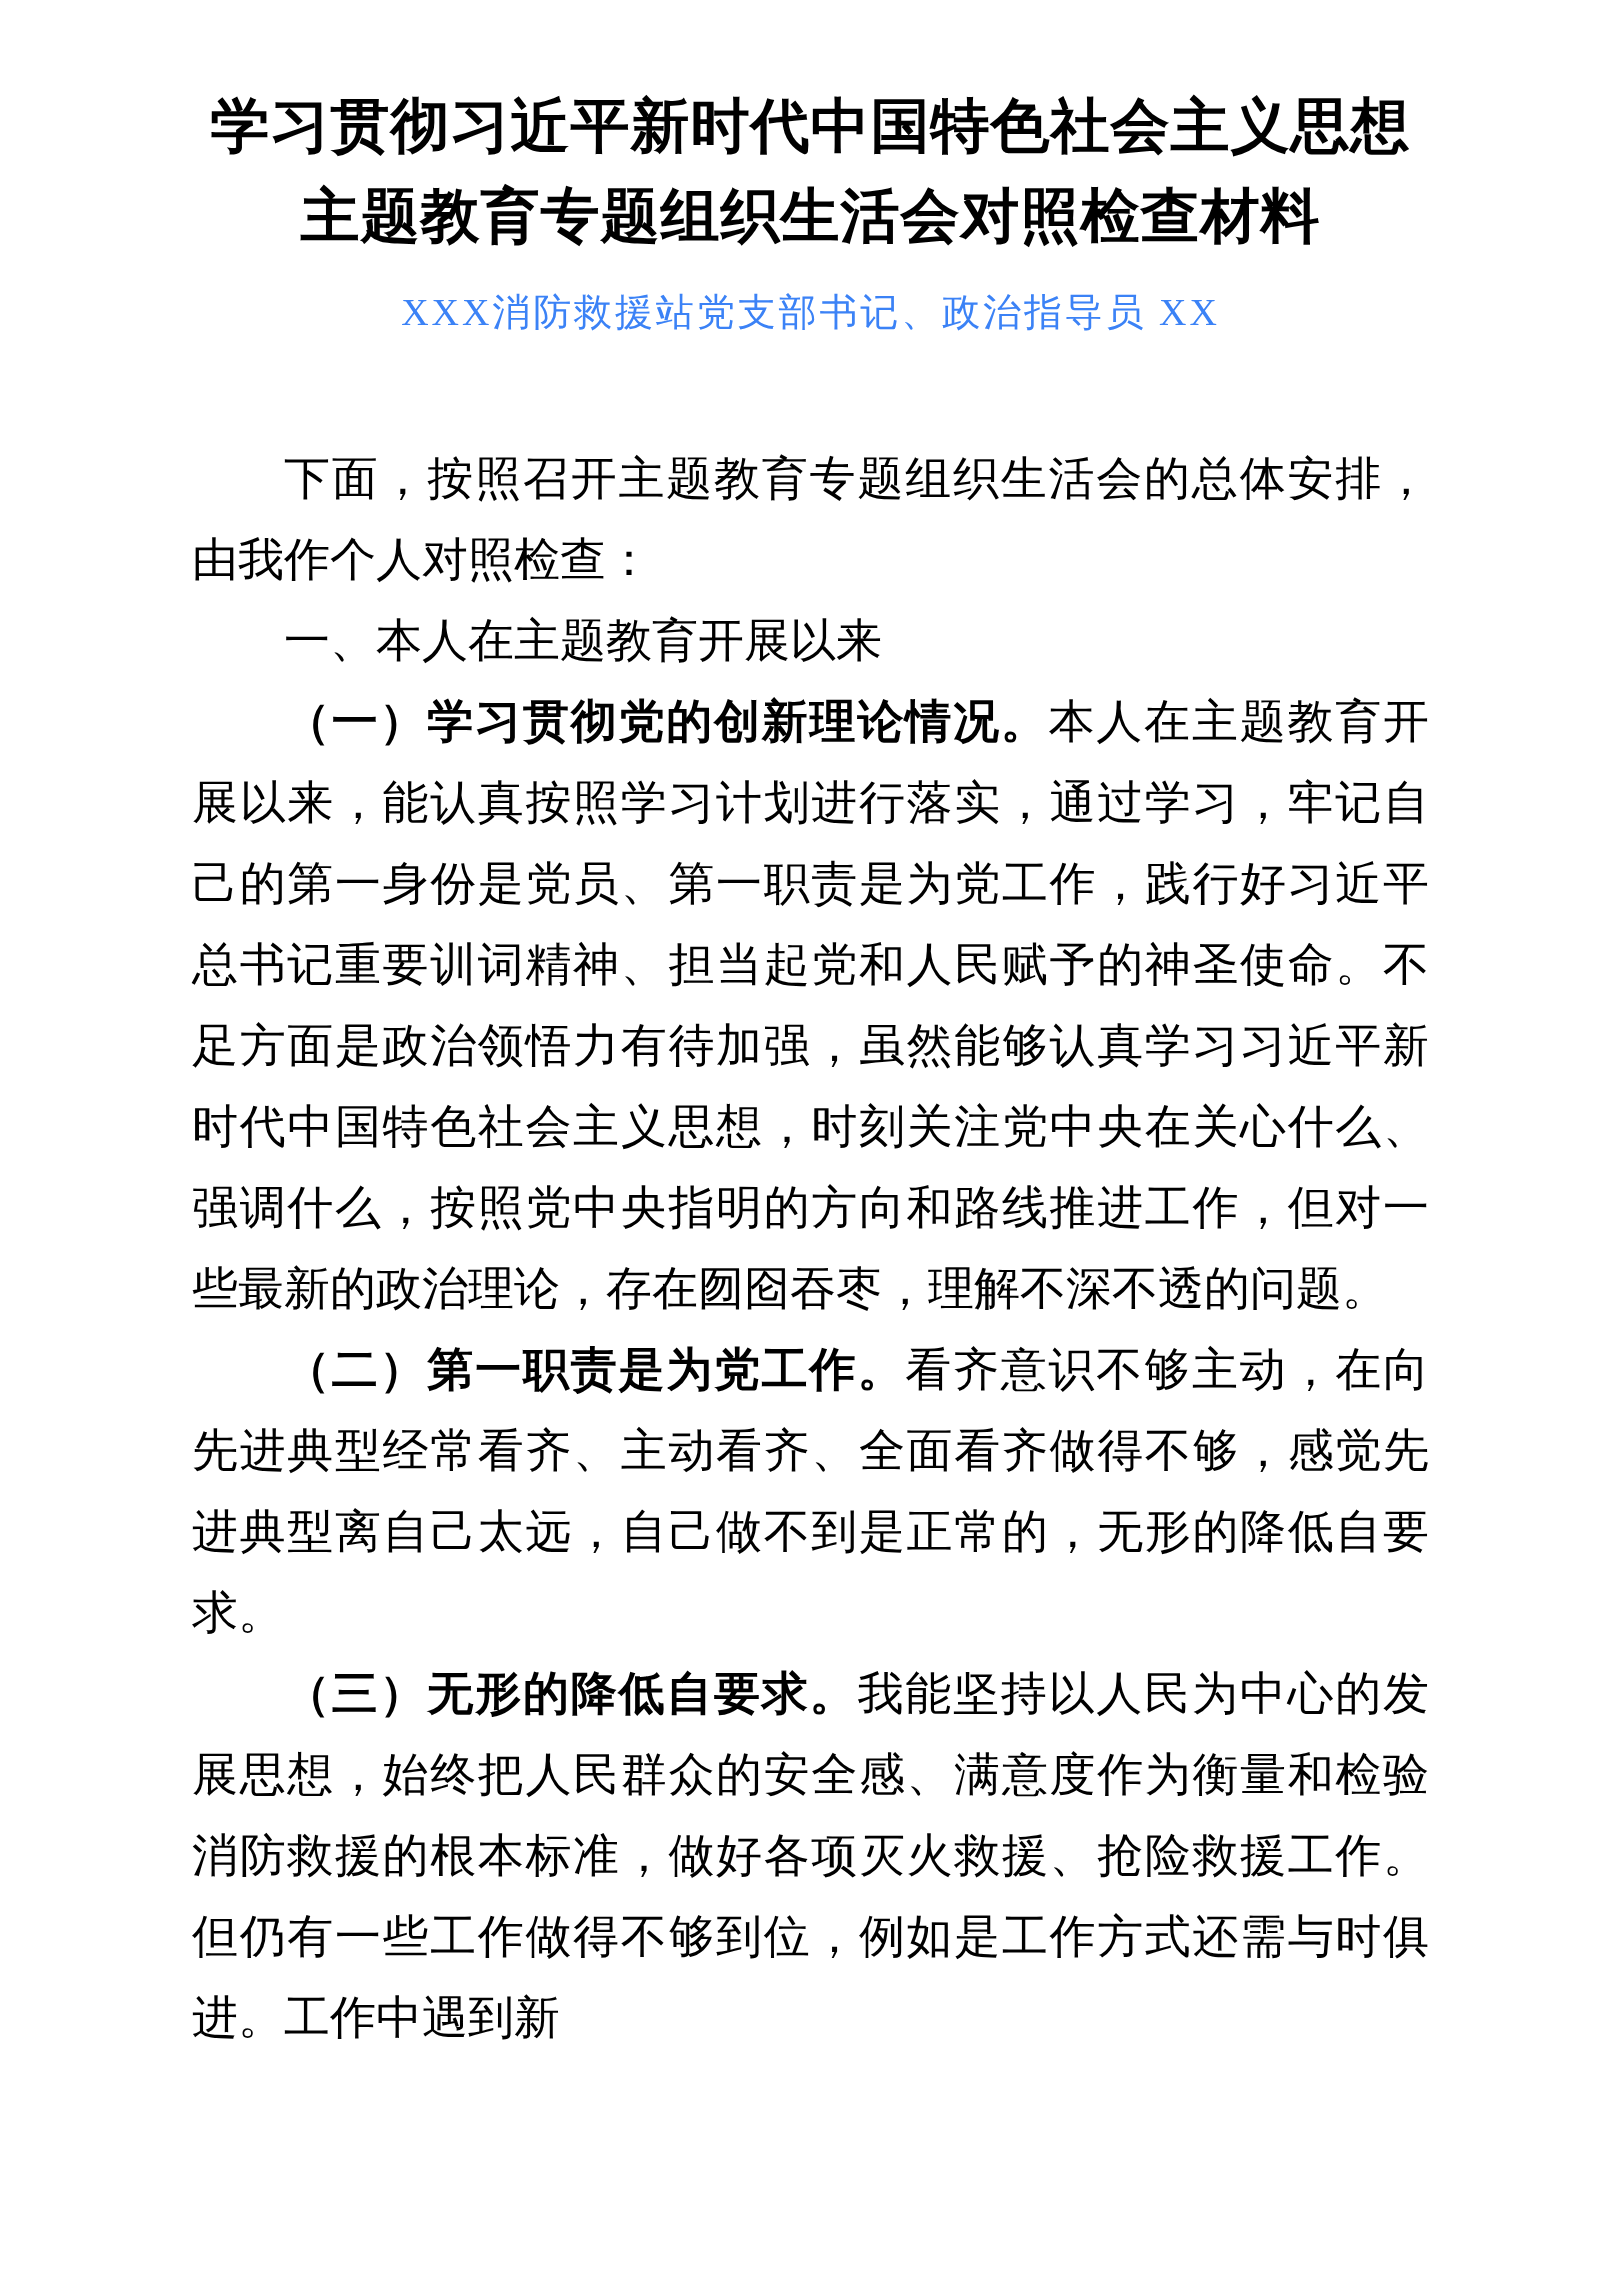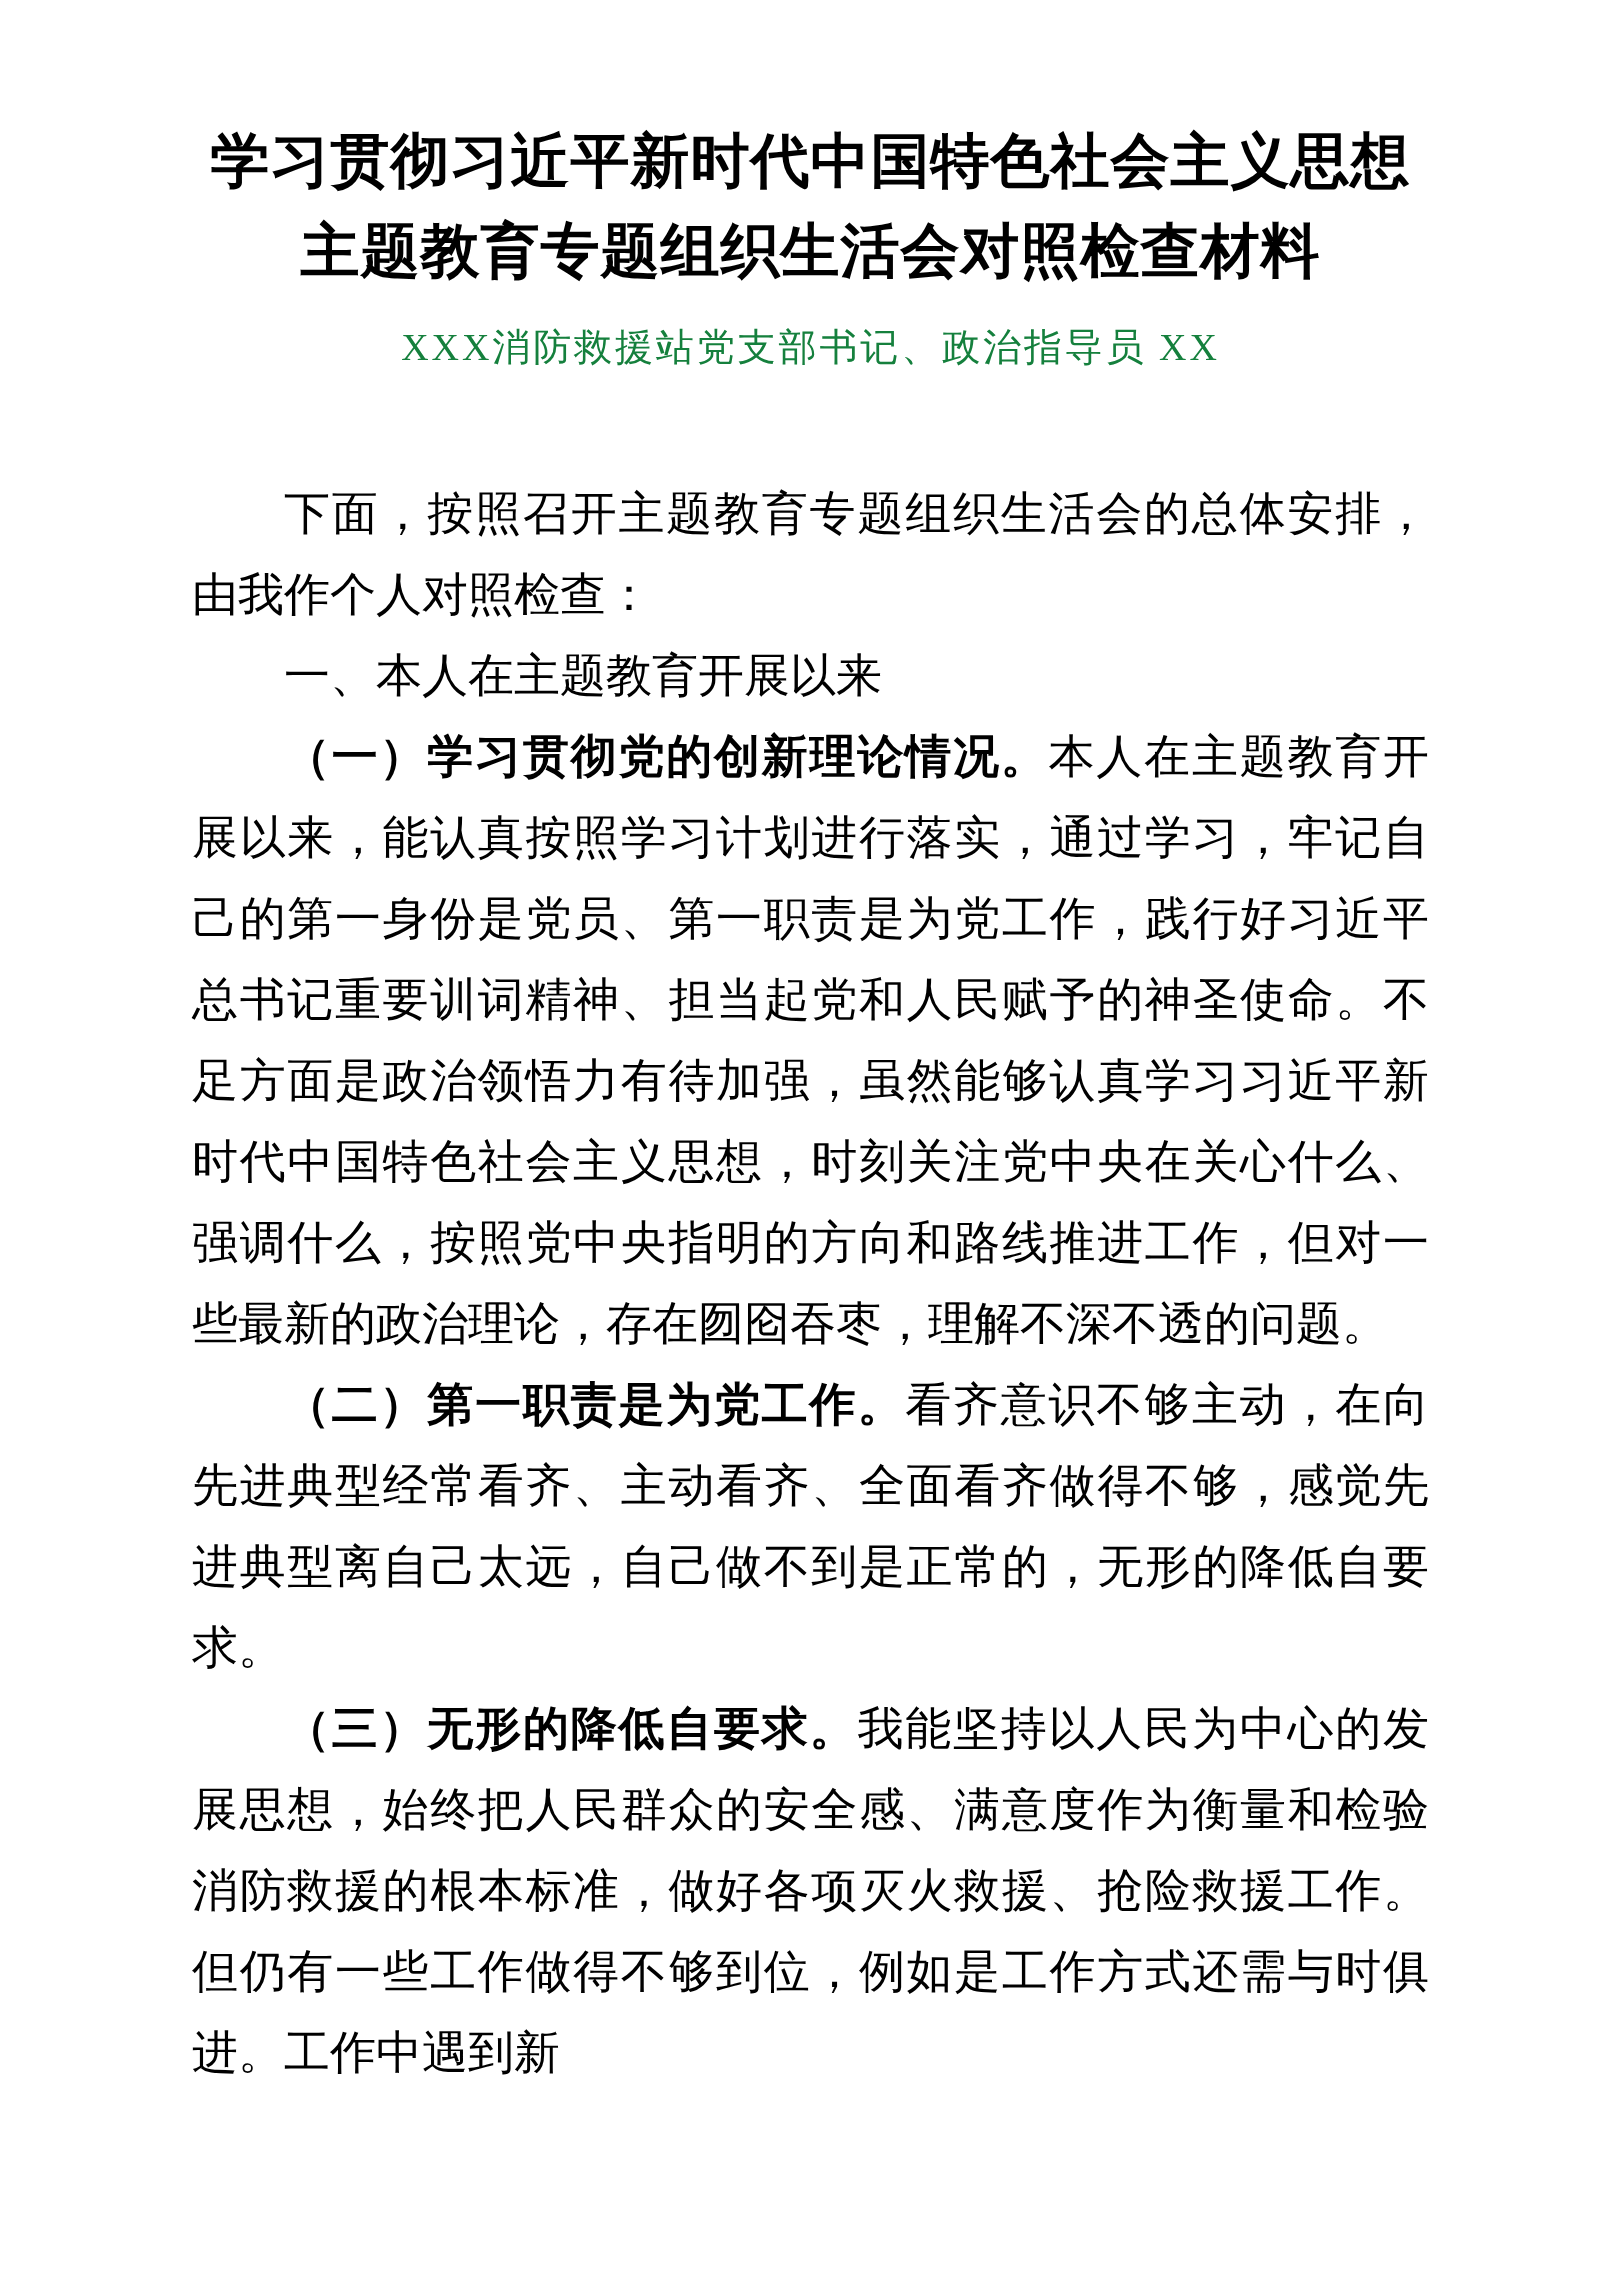--- a/index.html
+++ b/index.html
@@ -11,39 +11,39 @@
     width: 1621px;
     height: 2293px;
     overflow: hidden;
     font-family: "Liberation Serif", serif;
     color: #000000;
   }
   .page {
     box-sizing: border-box;
     width: 1621px;
     height: 2254px;
-    padding: 116px 192px 118px 192px;
+    padding: 81px 192px 118px 192px;
     background: #ffffff;
   }
   .doc-title {
     text-align: center;
     font-family: "Liberation Sans", sans-serif;
     font-weight: 900;
     font-size: 59px;
     line-height: 90px;
     letter-spacing: 1px;
     color: #000000;
   }
   .doc-subtitle {
     margin-top: 25.5px;
     text-align: center;
     font-family: "Liberation Serif", serif;
     font-size: 38px;
     letter-spacing: 2.9px;
-    color: #15803d;
+    color: #3b82f6;
   }
   .doc-body {
     margin-top: 100px;
   }
   .doc-body p {
     margin: 0;
     font-size: 46px;
     line-height: 81px;
     text-align: justify;
     text-indent: 2em;

